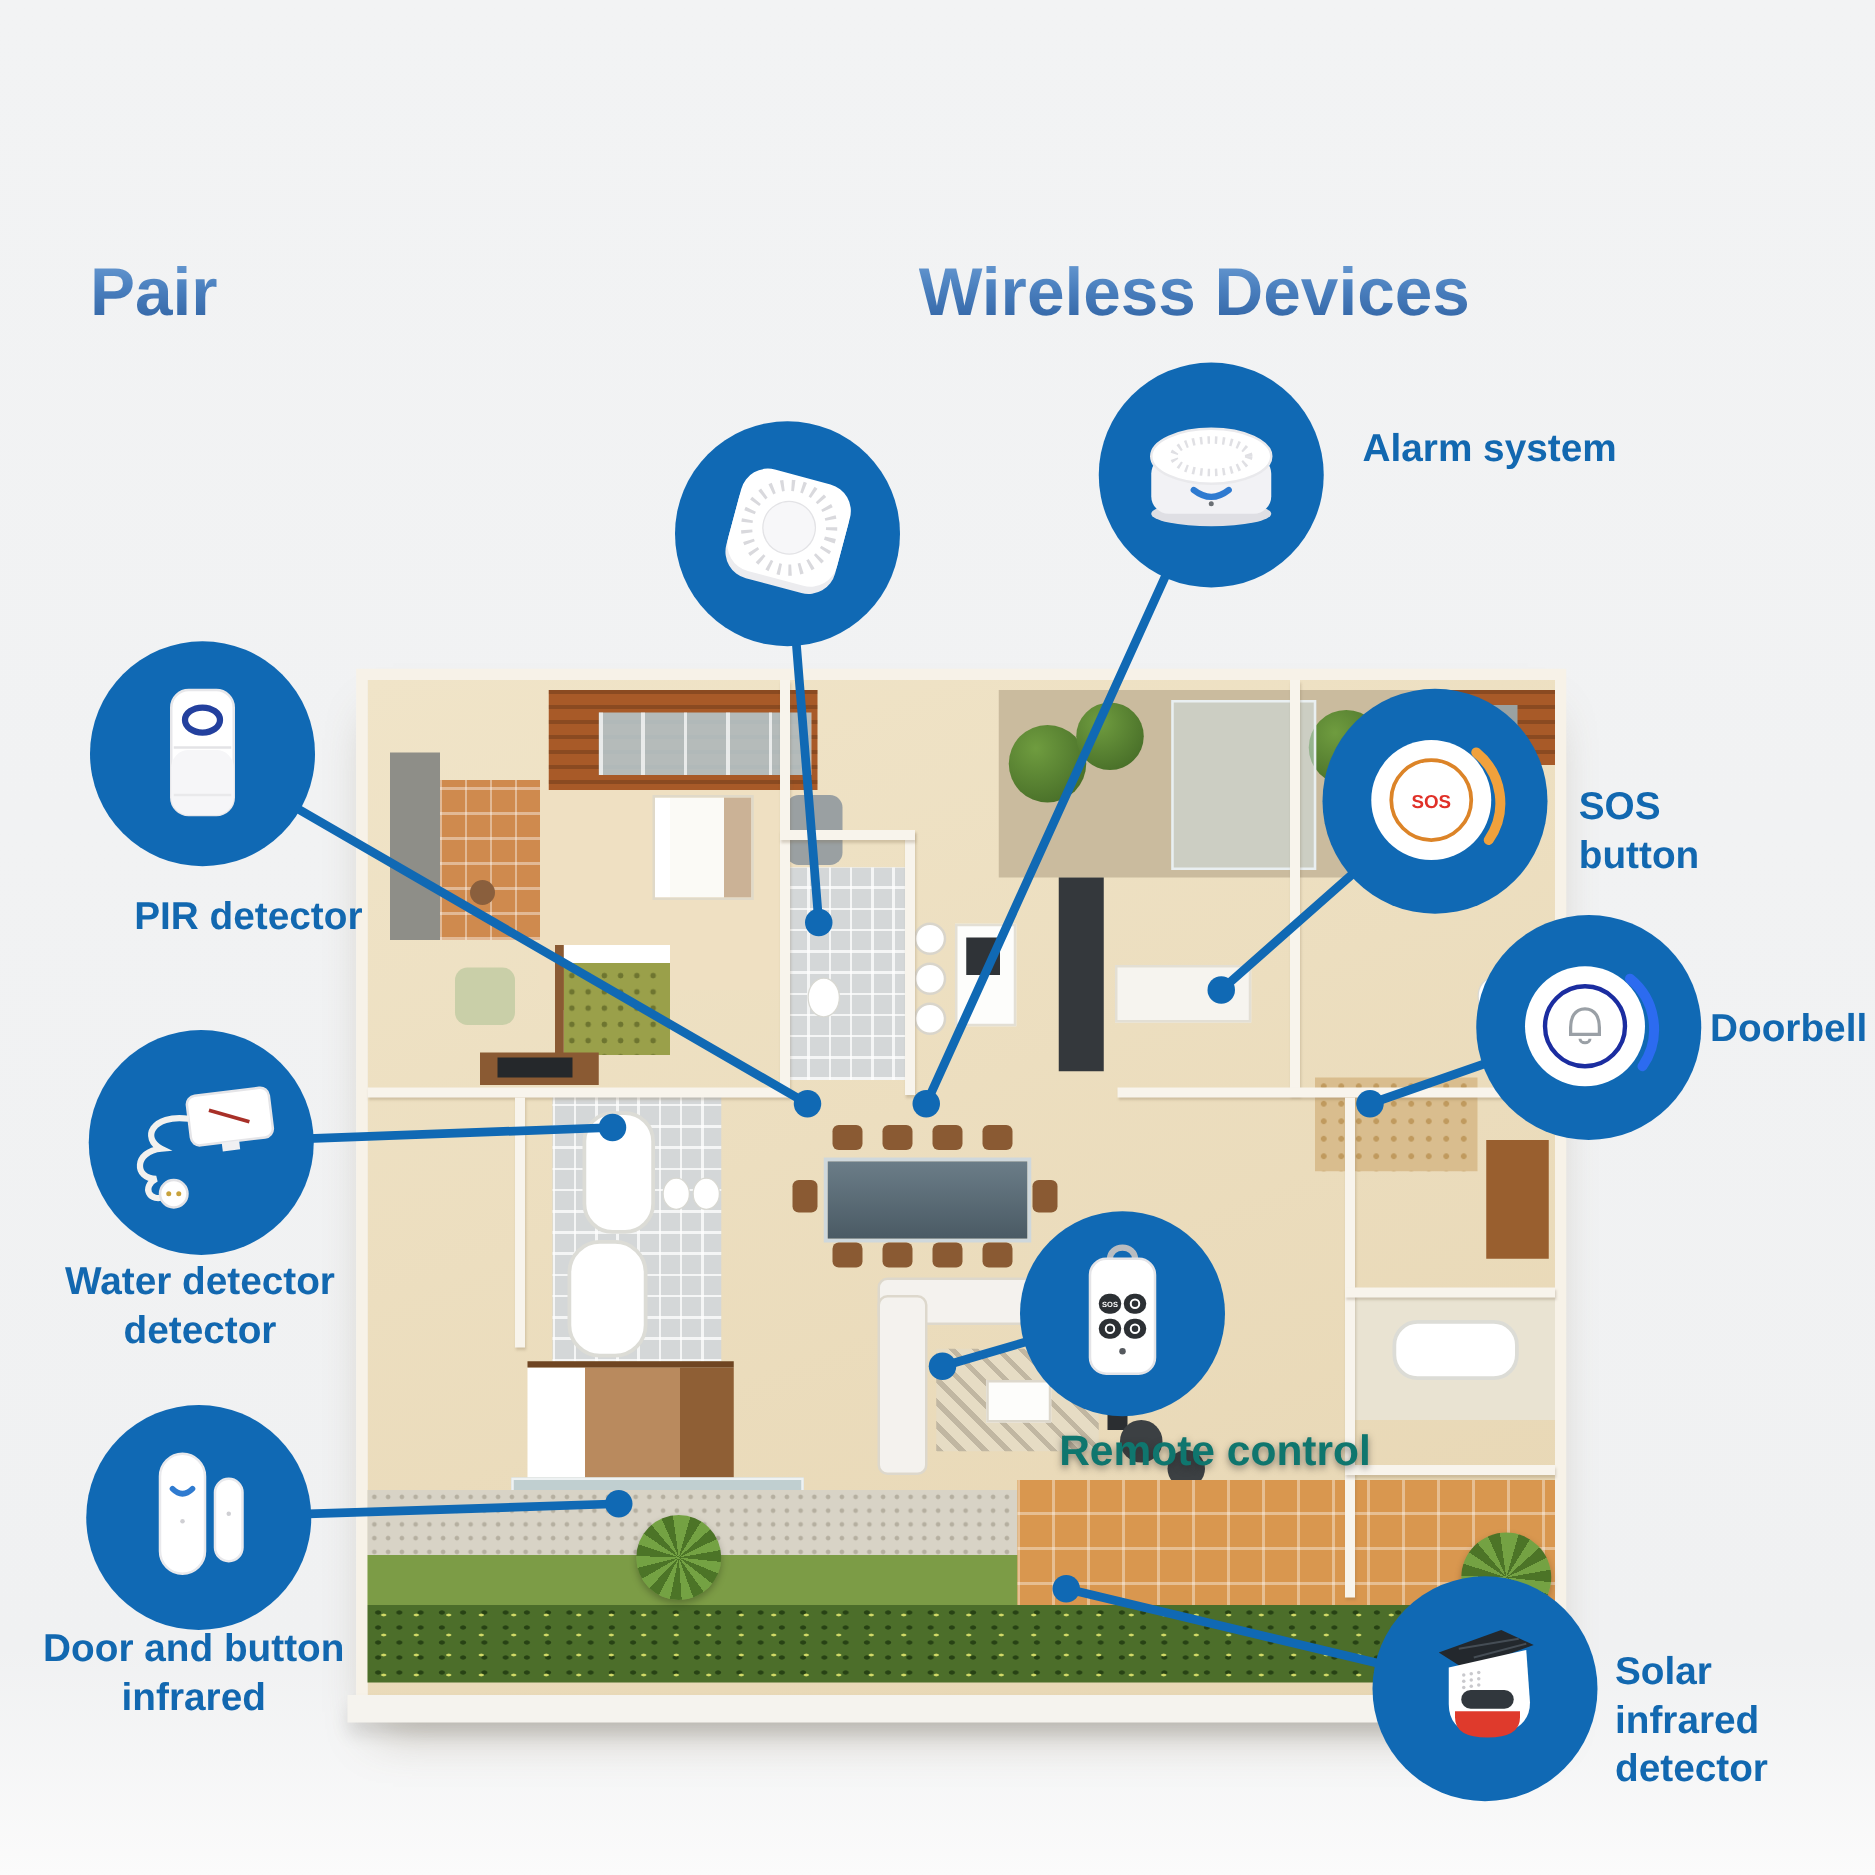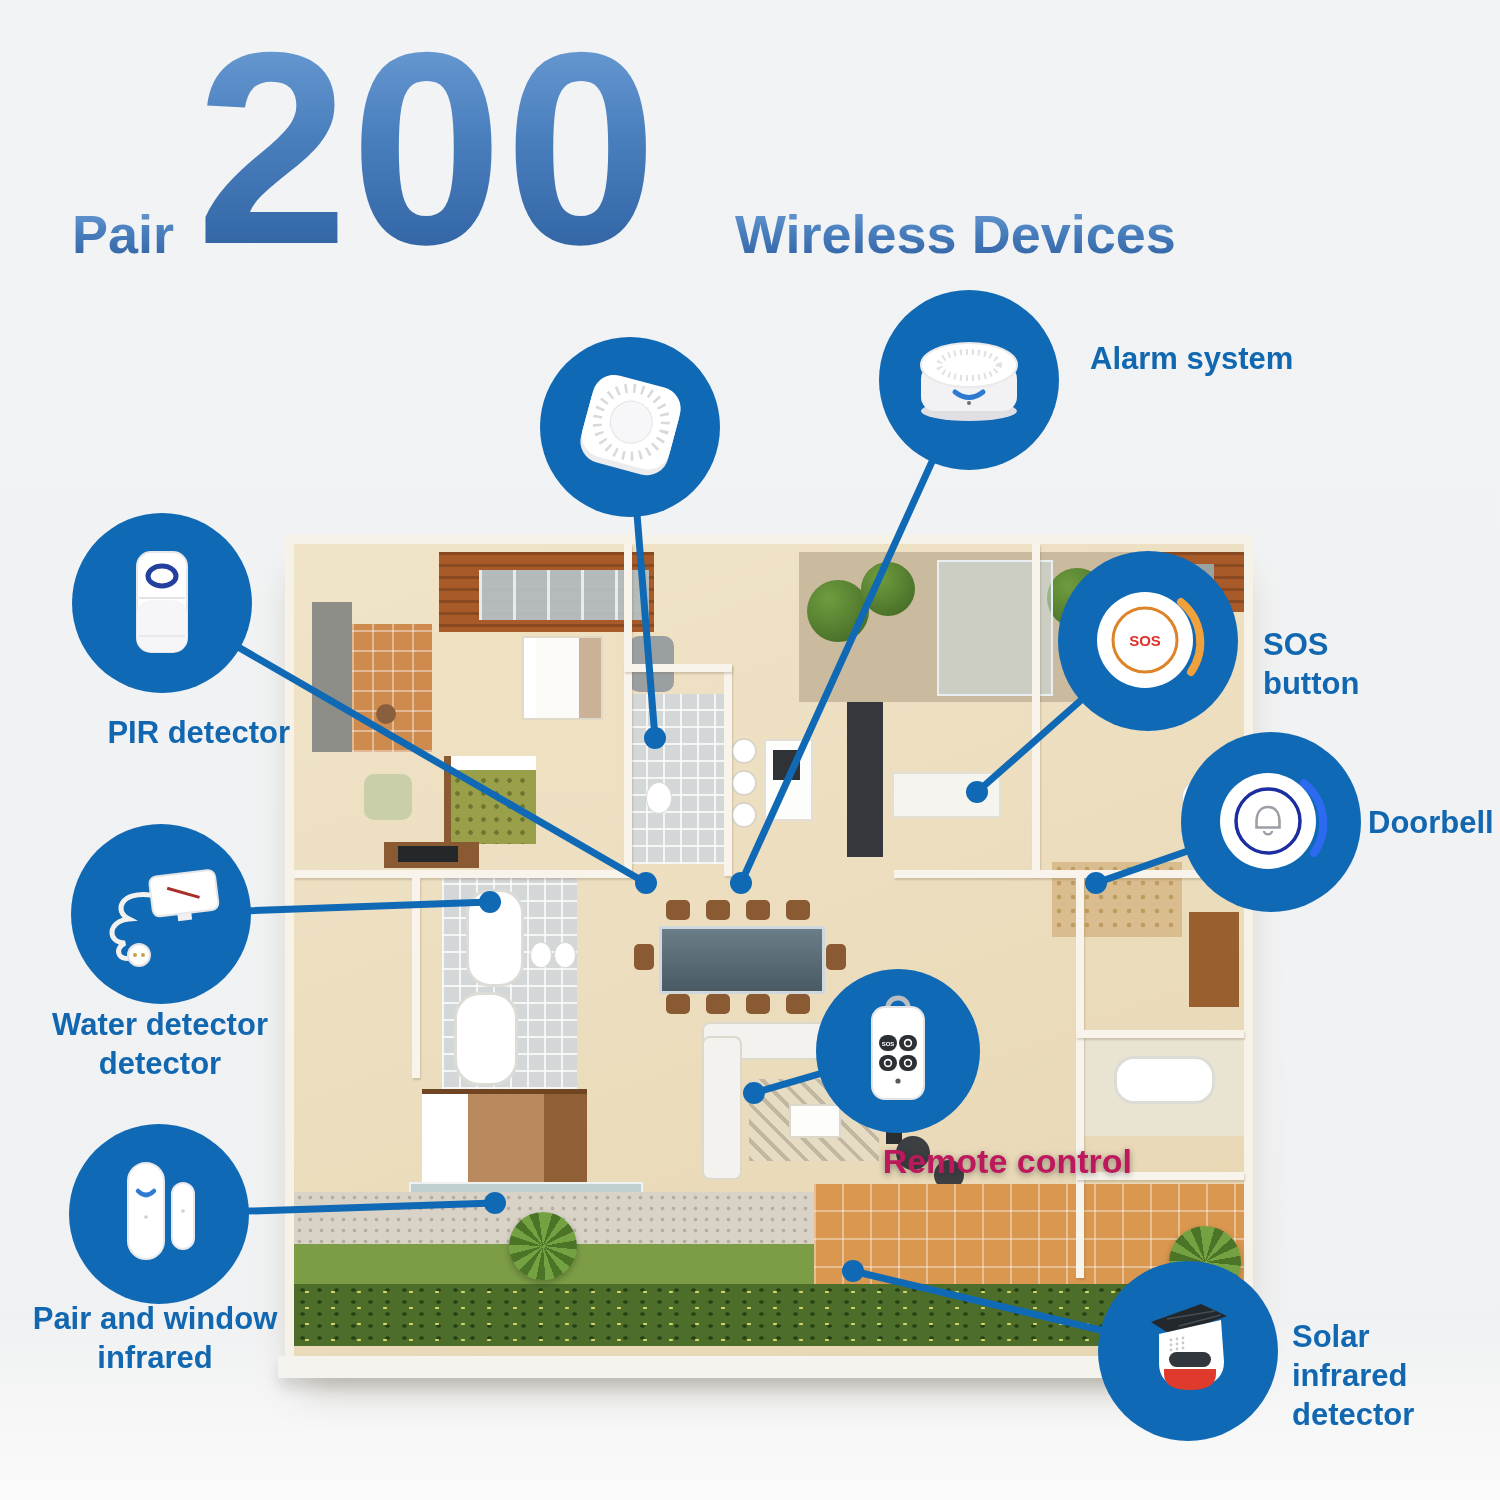--- a/index.html
+++ b/index.html
@@ -49,32 +49,31 @@
 
   
   .lbl{position:absolute;font-weight:700;font-size:31px;line-height:1.25;color:var(--label-blue,#1268b0);}
   .lbl span{display:block;}
   .lbl-smoke{left:230px;top:413px;width:295px;text-align:right;}
   .lbl-alarm{left:1090px;top:340px;}
   .lbl-pir{left:30px;top:714px;width:260px;text-align:right;}
   .lbl-sos{left:1263px;top:626px;}
   .lbl-doorbell{left:1368px;top:804px;}
   .lbl-water{left:20px;top:1006px;width:280px;text-align:center;}
-  .lbl-remote{left:812px;top:1140px;width:320px;text-align:right;color:#be185d;font-size:34px;
+  .lbl-remote{left:812px;top:1140px;width:320px;text-align:center;color:#0f766e;font-size:34px;
     text-shadow:0 2px 6px rgba(40,40,40,.5);}
   .lbl-door{left:10px;top:1300px;width:290px;text-align:center;}
   .lbl-solar{left:1292px;top:1318px;}
 </style>
 </head>
 <body>
 
 <div class="canvas">
 
   <div class="t-pair grad-text">Pair</div>
-  <div class="t-num grad-text">200</div>
   <div class="t-suffix grad-text">Wireless Devices</div>
 
   <div class="floorplan">
 
     <div class="fp wood" style="left:145px;top:8px;width:215px;height:80px;"></div>
     <div class="fp glass" style="left:185px;top:26px;width:170px;height:50px;"></div>
     <div class="fp wood" style="left:735px;top:8px;width:215px;height:60px;"></div>
     <div class="fp" style="left:770px;top:20px;width:150px;height:38px;background:#9aa2a2;"></div>
     <div class="fp" style="left:18px;top:58px;width:40px;height:150px;background:#8e8e88;"></div>
 
@@ -327,21 +326,21 @@
       <span>Doorbell</span>
     </div>
   <div class="lbl lbl-water">
     <span>Water detector</span>
     <span>detector</span>
   </div>
   <div class="lbl lbl-remote">
       <span>Remote control</span>
     </div>
   <div class="lbl lbl-door">
-    <span>Pair and window</span>
+    <span>Door and button</span>
     <span>infrared</span>
   </div>
   <div class="lbl lbl-solar">
     <span>Solar infrared</span>
     <span>detector</span>
   </div>
 
 </div>
 
 </body></html>

